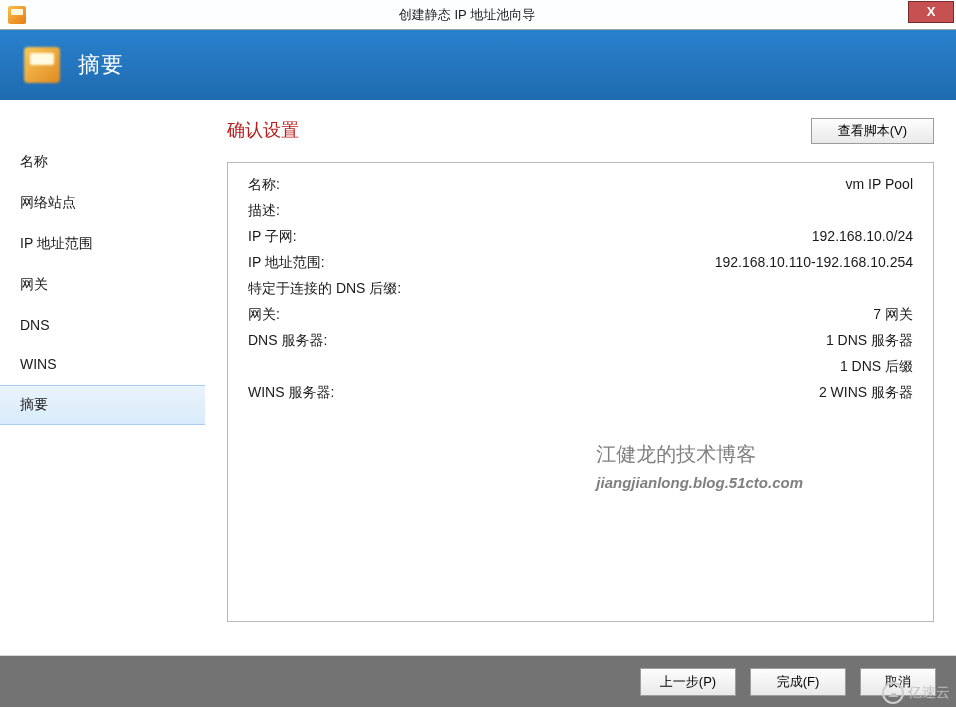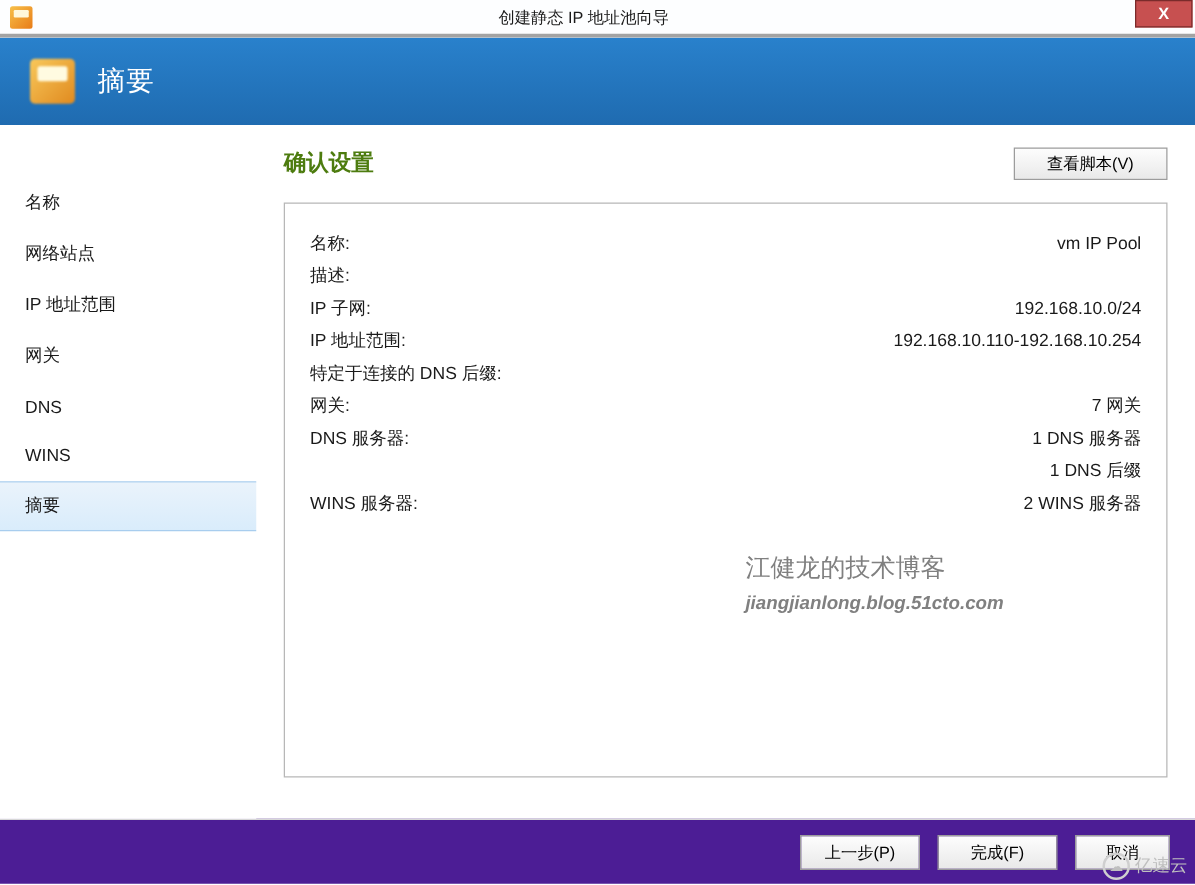--- a/index.html
+++ b/index.html
@@ -1,55 +1,55 @@
 <!DOCTYPE html>
 <html><head>
 <meta charset="utf-8">
 <style>
   * { box-sizing: border-box; margin: 0; padding: 0; font-family: "Microsoft YaHei", "Segoe UI", Tahoma, sans-serif; }
   body { width: 956px; height: 708px; background: #ffffff; overflow: hidden; }
 
   
-  .title-bar { height: 30px; background: #fdfeff; display: flex; align-items: center; border-bottom: 3px solid #a3a3a3; position: relative; }
+  .title-bar { height: 30px; background: #fdfeff; display: flex; align-items: center; border-bottom: 1px solid #a3a3a3; position: relative; }
   .title-icon { width: 18px; height: 18px; margin-left: 8px; background: linear-gradient(135deg,#f7c04a,#e87c17); border-radius:2px; display:inline-block; position:relative; }
   .title-icon::after { content:""; position:absolute; left:3px; top:3px; width:12px; height:6px; background:#fff8dc; border-radius:1px;}
   .title-text { flex:1; text-align:center; font-size:13px; color:#1a1a1a; }
   .close-btn { width:46px; height:22px; background:#c75050; color:#fff; display:flex; align-items:center; justify-content:center; font-family:Arial; font-size:13px; font-weight:bold; border:1px solid #7a2b2b; margin-right:2px; margin-top:-6px; cursor:pointer;}
 
   
   .banner { height:70px; background:linear-gradient(to bottom,#2981cc,#1f6bb0); display:flex; align-items:center; padding-left:24px; color:#fff; }
   .banner-icon { width:36px; height:36px; background:linear-gradient(135deg,#f8c85b,#e08a1f); border-radius:4px; margin-right:18px; filter:blur(1px); position:relative;}
   .banner-icon::before{content:"";position:absolute;left:6px;top:6px;width:24px;height:12px;background:#fffbe1;border-radius:2px;}
   .banner-title { font-size:22px; font-weight:400; letter-spacing:1px;}
 
   
   .main { display:flex; height:555px; }
   .sidebar { width:205px; background:#ffffff; padding-top:18px;margin-top:25px; }
   .side-item { font-size:14px; color:#1a1a1a; padding:10px 20px 10px 20px; cursor:pointer; border-bottom:1px solid transparent;}
   .side-item + .side-item { margin-top:2px;}
   .side-item.active { background:linear-gradient(to bottom,#eaf3fb,#d9ecfb); border:1px solid #a8cdee; border-left:none; border-right:none;}
   
   
   .content { flex:1; padding:18px 22px 0 22px; position:relative; }
-  .content-heading { font-size:18px; color:#4d7c0f; margin-bottom:20px;font-weight:bold;}
+  .content-heading { font-size:18px; color:#b91c1c; margin-bottom:20px;}
   .view-script-btn { position:absolute; right:22px; top:18px; height:26px; padding:0 26px; font-size:13px; background:linear-gradient(to bottom,#fdfdfd,#e9e9e9); border:1px solid #9c9c9c; cursor:pointer;}
 
-  .settings-box { border:1px solid #b7b7b7; height:460px; padding:18px 20px; background:#fff; position:relative; overflow:hidden;}
+  .settings-box { border:1px solid #b7b7b7; height:460px; padding:8px 20px; background:#fff; position:relative; overflow:hidden;}
   .row { display:flex; font-size:14px; color:#1a1a1a; line-height:26px;}
   .row .label { width:170px;}
   .row .value { flex:1;text-align:right;}
 
   .watermark { position:absolute; right:130px; bottom:130px; text-align:left; color:#8d8d8d; font-style:italic; pointer-events:none;}
   .watermark .line1 { font-size:20px; font-style:normal; color:#808080; margin-bottom:6px;}
   .watermark .line2 { font-size:15px; font-style:italic; color:#808080; font-weight:600;}
   .corner-brand { position:absolute; right:6px; bottom:4px; font-size:14px; color:#bfbfbf; display:flex; align-items:center; gap:4px;}
   .corner-brand .circ { width:22px; height:22px; border:2px solid #cfcfcf; border-radius:50%; display:inline-flex; align-items:center; justify-content:center; font-size:11px;}
 
   
-  .footer { height:52px; border-top:1px solid #d7d7d7; display:flex; align-items:center; justify-content:flex-end; padding-right:20px; gap:14px; background:#4c1d95;}
+  .footer { height:52px; border-top:1px solid #d7d7d7; display:flex; align-items:center; justify-content:flex-end; padding-right:20px; gap:14px; background:#737373;}
   .btn { min-width:96px; height:28px; padding:0 14px; font-size:13px; background:linear-gradient(to bottom,#fdfdfd,#e9e9e9); border:1px solid #9c9c9c; cursor:pointer;}
   .btn.cancel{min-width:76px;}
 </style>
 </head>
 <body>
 
 <div class="title-bar">
   <span class="title-icon"></span>
   <div class="title-text">创建静态 IP 地址池向导</div>
   <div class="close-btn">X</div>

